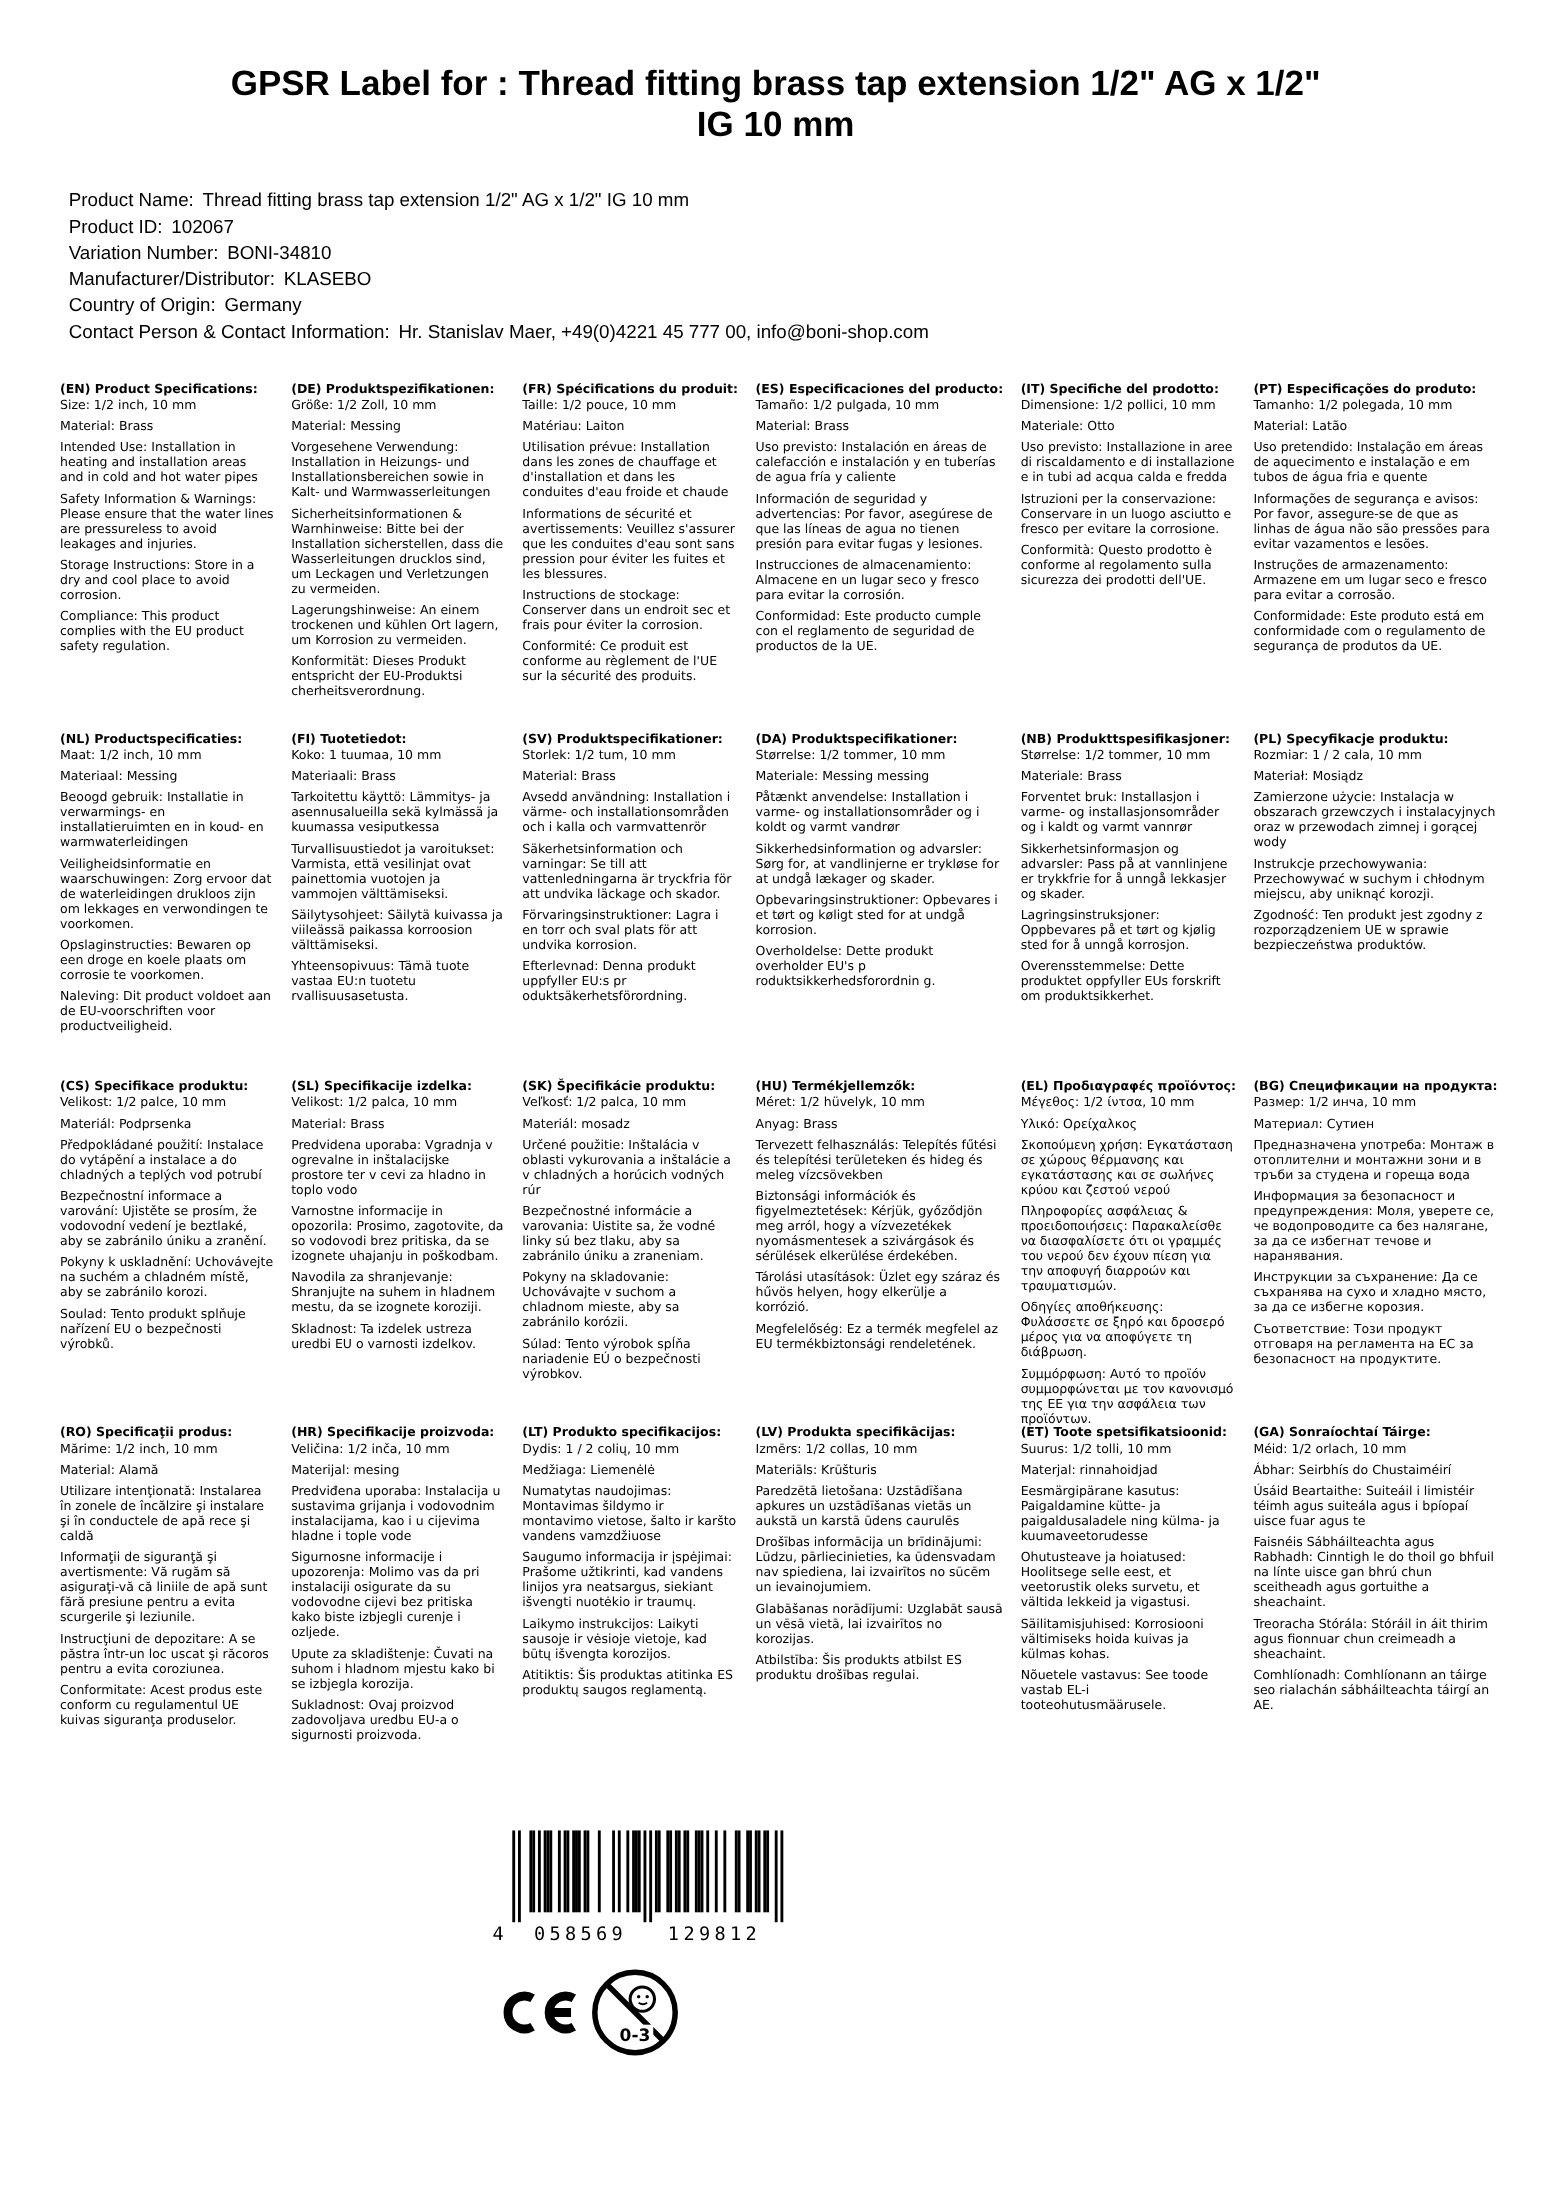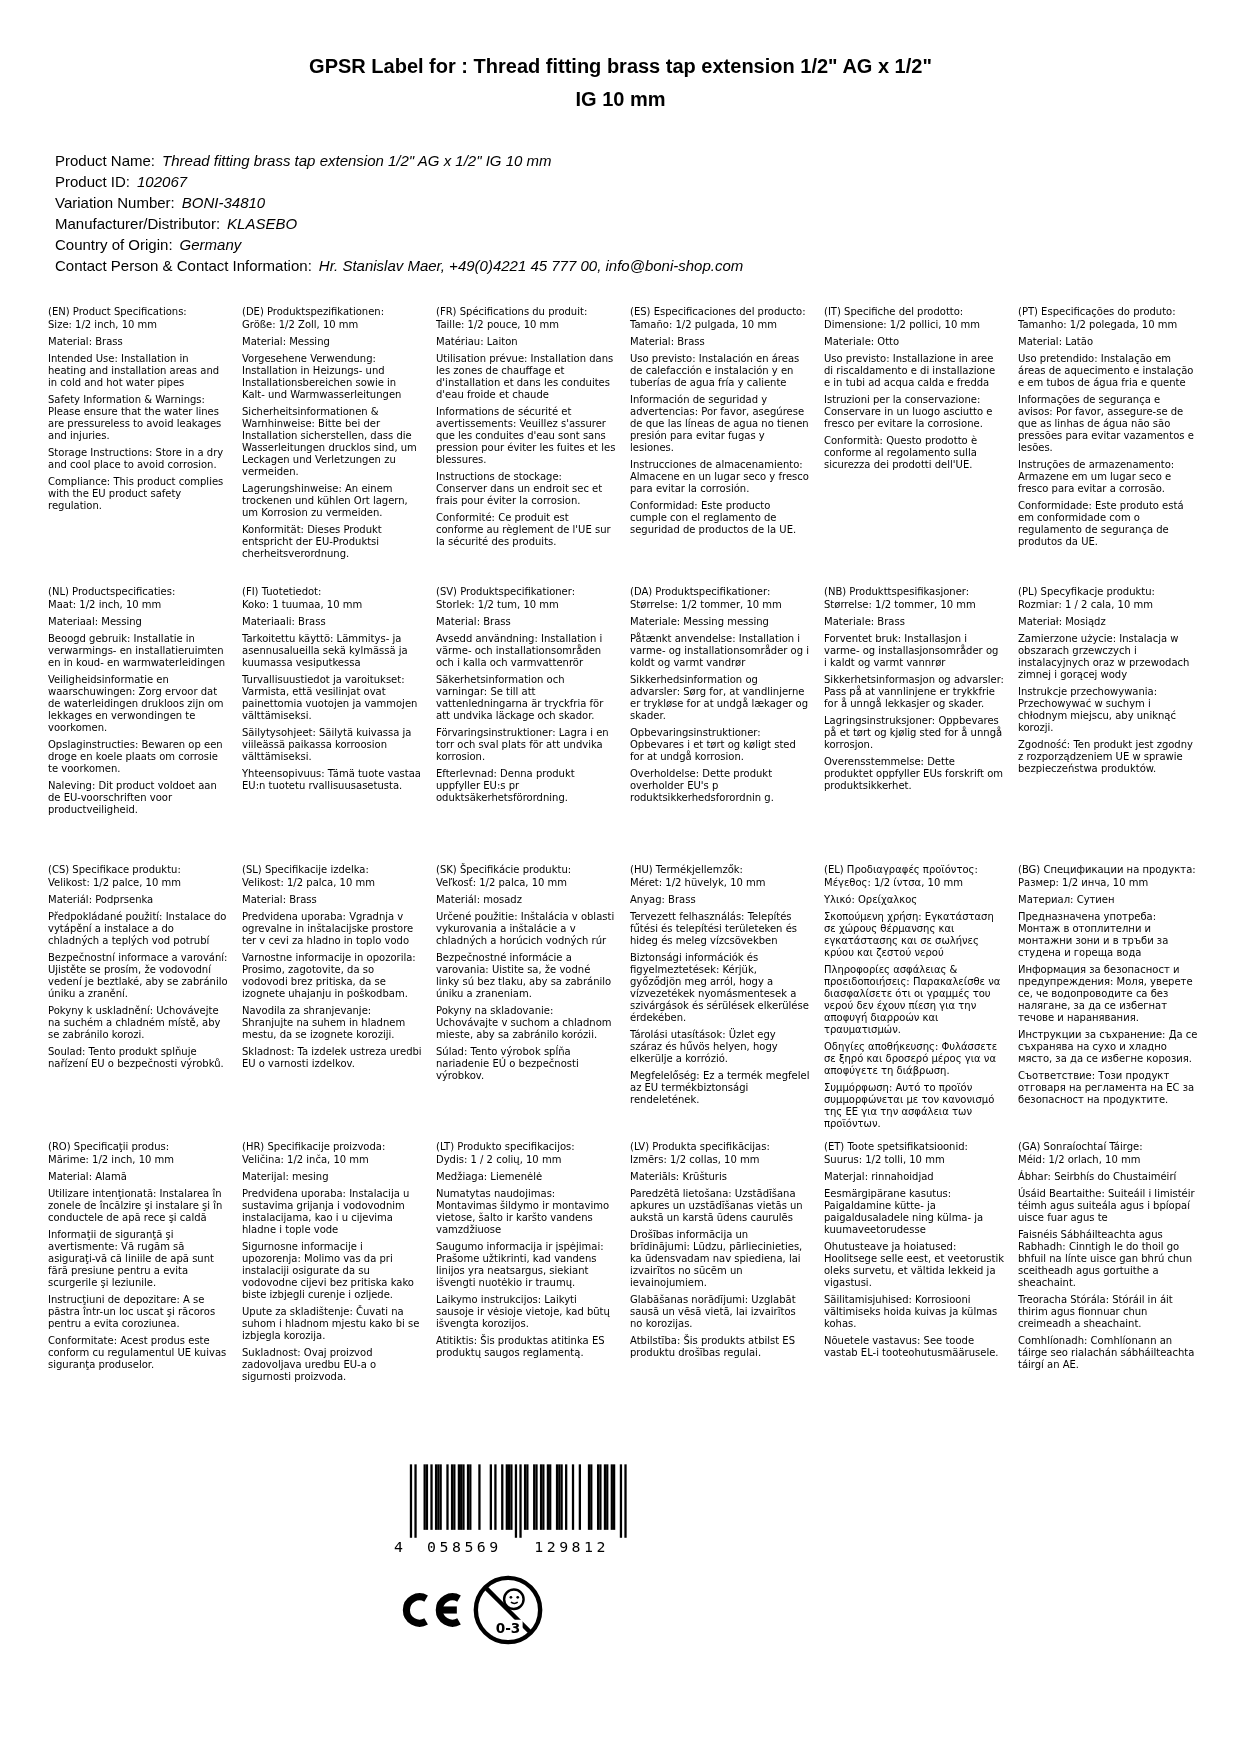--- a/index.html
+++ b/index.html
@@ -1,34 +1,34 @@
 <!DOCTYPE html>
 <html><head>
 <meta charset="utf-8">
 <style>
   html,body{margin:0;padding:0;background:#fff;}
   body{width:1241px;height:1754px;position:relative;overflow:hidden;
        font-family:"DejaVu Sans",sans-serif;color:#000;}
   .page{position:relative;width:100%;height:100%;}
 
-  .title{font-family:"Liberation Sans",sans-serif;font-weight:bold;font-size:20px;
+  .title{font-family:"Liberation Sans",sans-serif;font-weight:bold;font-size:28px;
          line-height:33px;text-align:center;margin:50px auto 0;width:980px;}
 
   .product-info{margin:34px 0 0 55px;font-family:"Liberation Sans",sans-serif;
                 font-size:15px;line-height:21px;}
   .pi-row{white-space:nowrap;}
   .pi-label{font-weight:normal;}
-  .pi-value{margin-left:7px;font-style:italic;}
+  .pi-value{margin-left:7px;}
 
   .specs-grid{display:grid;grid-template-columns:repeat(6,1fr);column-gap:14px;
               grid-template-rows:280px 278px 277px auto;
               width:1150px;margin:30px 0 0 48px;
               font-size:10px;line-height:1.2;}
   .spec-block{overflow:visible;}
-  .spec-heading{font-weight:normal;white-space:nowrap;margin:0 0 1px 0;}
+  .spec-heading{font-weight:bold;white-space:nowrap;margin:0 0 1px 0;}
   .spec-para{margin:0 0 5px 0;}
 
   .footer{position:absolute;top:1412px;left:388px;width:300px;}
   .barcode{display:block;width:258px;height:94px;}
   .bc-num{font-family:"DejaVu Sans Mono","DejaVu Sans",monospace;font-size:15px;fill:#000;}
   .bc-mid{text-anchor:middle;letter-spacing:3.5px;}
   .marks-row{display:flex;align-items:center;margin-top:16px;margin-left:14px;}
   .ce{width:68px;height:40px;}
   .age{width:76px;height:76px;}
 </style>

